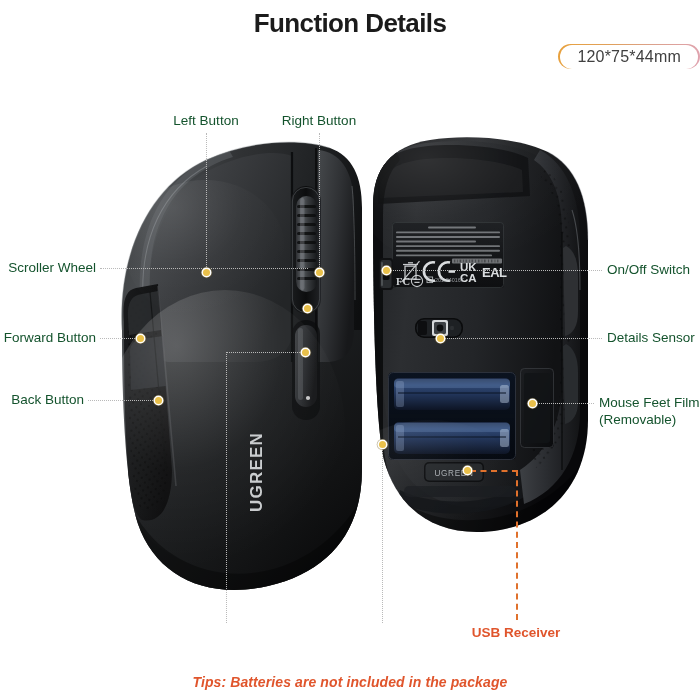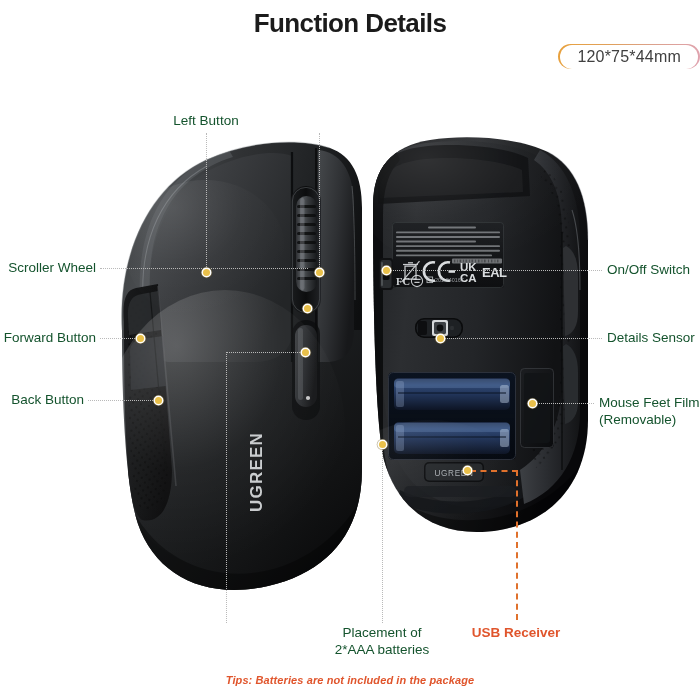--- a/index.html
+++ b/index.html
@@ -62,21 +62,21 @@
   .label.r { text-align: right; }
   .label.l { text-align: left; }
   .label.c { text-align: center; }
   .label.accent { color: #e0552c; font-weight: bold; }
 
   .tips {
     position: absolute;
     left: 0; right: 0;
     top: 674px;
     text-align: center;
-    font-size: 11px;
+    font-size: 14px;
     font-weight: bold;
     font-style: italic;
     color: #e0552c;
     letter-spacing: 0.1px;
   }
 
   
   .lead {
     position: absolute;
     pointer-events: none;
@@ -512,20 +512,23 @@
   <div class="dot" style="left:383px; top:267px;"></div>
   <div class="dot" style="left:437px; top:335px;"></div>
   <div class="dot" style="left:529px; top:400px;"></div>
   <div class="dot" style="left:379px; top:441px;"></div>
   <div class="dot" style="left:464px; top:467px;"></div>
 
   <div class="label c" style="left:146px; top:113px; width:120px;">
     <span>Left Button</span>
   </div>
 
+  <div class="label c" style="left:259px; top:113px; width:120px;">
+    <span>Right Button</span>
+  </div>
 
   <div class="label r" style="left:0px; top:260px; width:96px;">
     <span>Scroller Wheel</span>
   </div>
 
   <div class="label r" style="left:0px; top:330px; width:96px;">
     <span>Forward Button</span>
   </div>
 
   <div class="label r" style="left:0px; top:392px; width:84px;">
@@ -539,24 +542,20 @@
   <div class="label l" style="left:607px; top:330px; width:120px;">
     <span>Details Sensor</span>
   </div>
 
   <div class="label l" style="left:599px; top:395px; width:120px;">
     <div>Mouse Feet Film</div>
     <div>(Removable)</div>
   </div>
 
 
-  <div class="label c" style="left:322px; top:625px; width:120px;">
-    <div>Placement of</div>
-    <div>2*AAA batteries</div>
-  </div>
 
   <div class="label c accent" style="left:456px; top:625px; width:120px;">
     <span>USB Receiver</span>
   </div>
 
   <div class="tips">Tips: Batteries are not included in the package</div>
 
 </div>
 
 </body></html>

